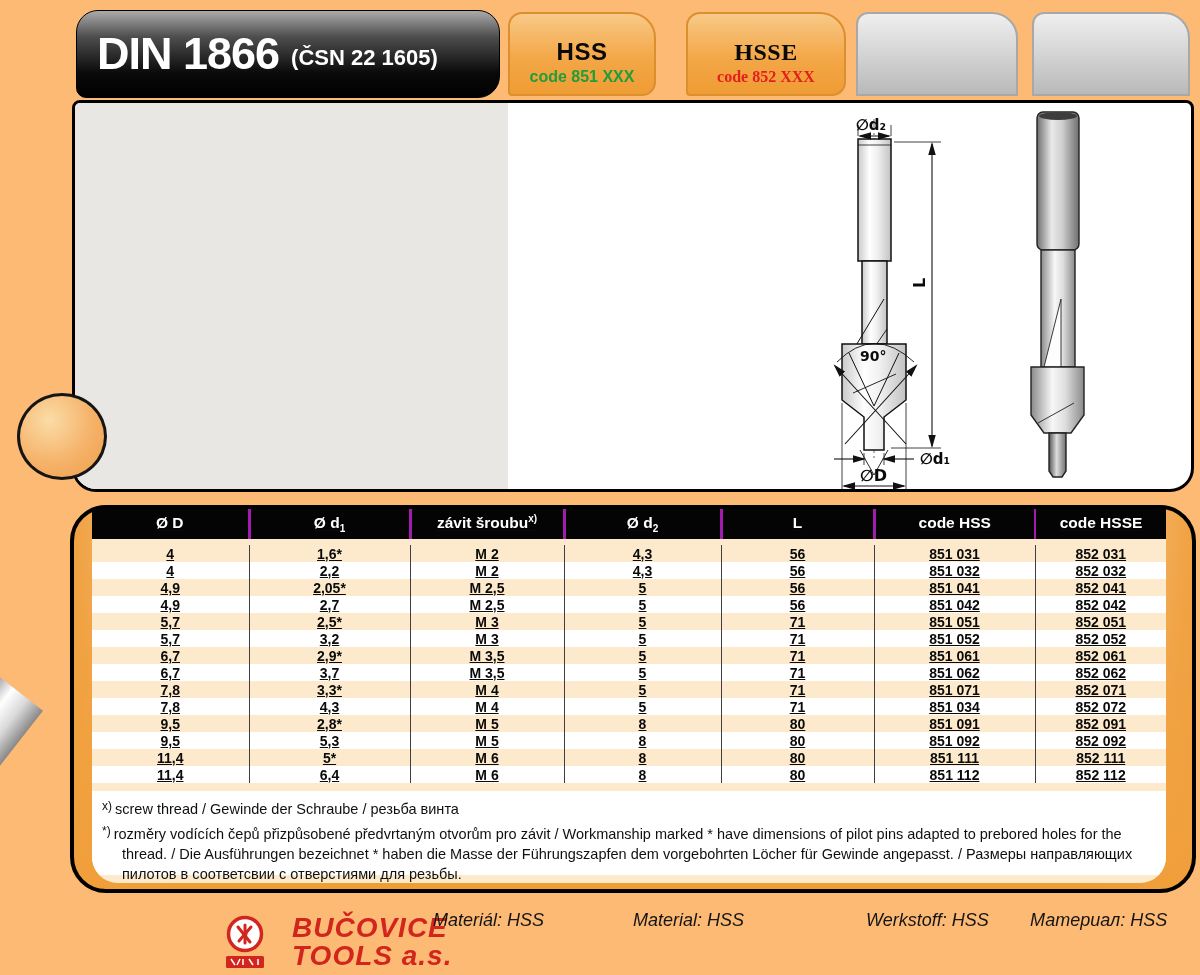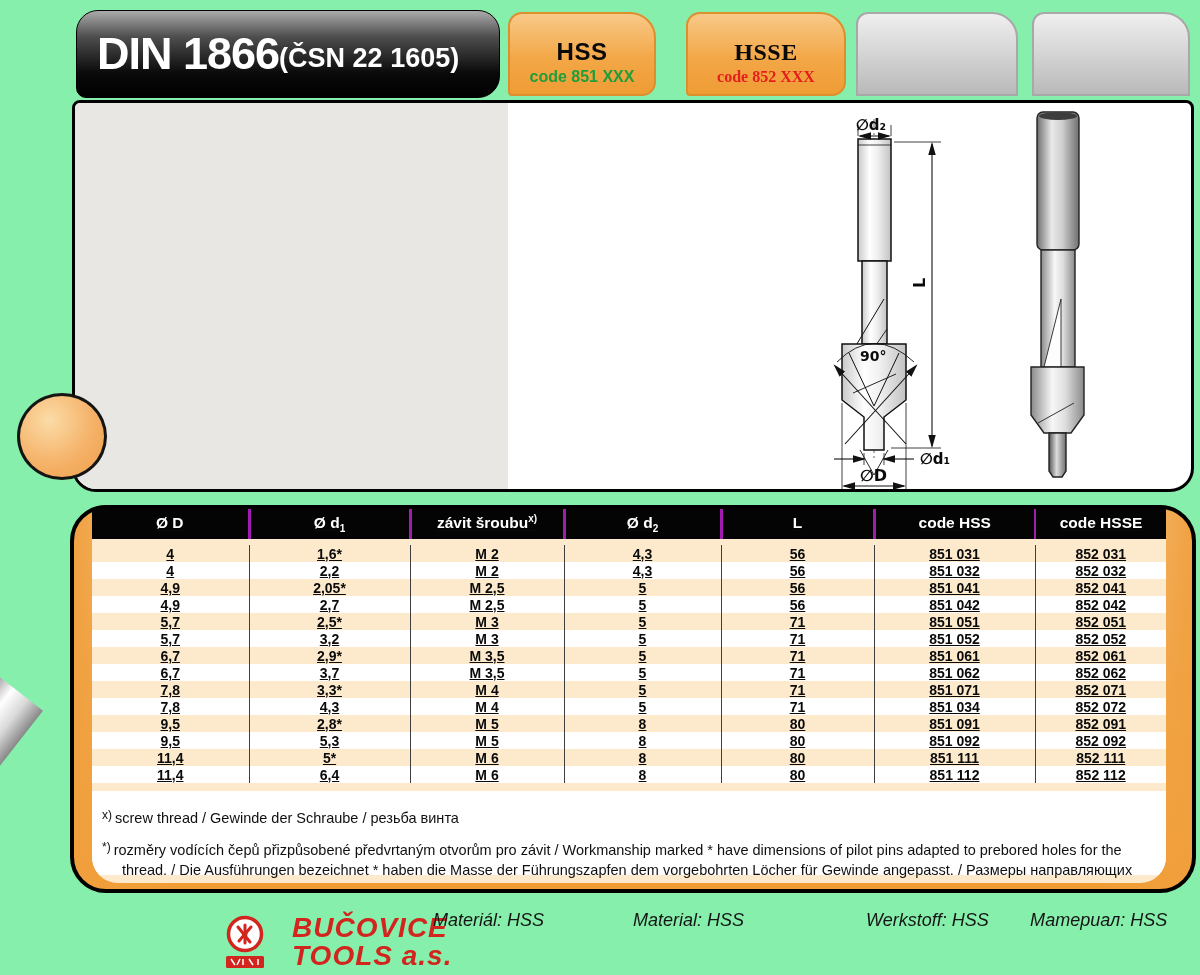--- a/index.html
+++ b/index.html
@@ -1,29 +1,29 @@
 <!DOCTYPE html>
 <html><head>
 <meta charset="utf-8">
 <style>
   html,body{margin:0;padding:0;background:#fff;}
-  .page{position:relative;width:1200px;height:975px;background:#86efac;overflow:hidden;
+  .page{position:relative;width:1200px;height:975px;background:#fdba74;overflow:hidden;
         font-family:"Liberation Sans",sans-serif;color:#0a0a0a;}
   .drill{position:absolute;left:-78px;top:688px;width:170px;height:620px;
     transform:rotate(38deg);transform-origin:85px 20px;z-index:0;
     display:flex;flex-direction:column;align-items:center;}
   .d-rod{width:60px;height:200px;background:linear-gradient(90deg,#8f8f8f,#fff 38%,#d9d9d9 68%,#888);}
 
   
   .din-box{position:absolute;left:76px;top:10px;width:424px;height:88px;
     border-radius:22px 22px 22px 10px;border:1px solid #000;box-sizing:border-box;
     background:linear-gradient(180deg,#ababab 0%,#4e4e4e 30%,#0a0a0a 72%,#000 100%);
     display:flex;align-items:center;padding-left:20px;z-index:2;}
   .din-title{color:#fff;font-weight:700;font-size:45px;letter-spacing:-1px;}
-  .din-sub{color:#fff;font-weight:700;font-size:27px;margin-top:8px;}
+  .din-sub{color:#fff;font-weight:700;font-size:22px;margin-left:12px;margin-top:8px;}
 
   .badge{position:absolute;top:12px;height:84px;box-sizing:border-box;z-index:2;
     display:flex;flex-direction:column;align-items:center;justify-content:center;gap:2px;}
   .badge.orange{background:linear-gradient(180deg,#f8c988 0%,#f3a747 55%,#ef9c34 100%);
     border:2px solid #dd8f2e;border-radius:14px 26px 14px 4px;}
   .badge.gray{background:linear-gradient(180deg,#efefef 0%,#b9b9b9 100%);
     border:2px solid #a8a8a8;border-radius:12px 26px 0 0;}
   .badge-label{font-weight:700;font-size:24px;color:#0a0a0a;letter-spacing:.5px;margin-top:16px;}
   .badge-code{font-weight:700;font-size:16px;}
   .b-hss{left:508px;width:148px;}
@@ -62,21 +62,21 @@
   .hsup{font-size:10px;vertical-align:super;}
   table.dim tbody td{height:17px;font-weight:700;font-size:14px;text-align:center;
     vertical-align:middle;padding:0;line-height:1;}
   table.dim tbody td + td{border-left:1px solid #3f3f3f;}
   table.dim tbody tr:nth-child(odd){background:#fdeacc;}
   table.dim tbody tr:nth-child(even){background:#fff;}
   table.dim tbody tr:first-child td{border-top:6px solid #fdeacc;}
 
   .footnotes{background:#fff;margin-top:8px;height:84px;box-sizing:border-box;
     padding:5px 12px 4px 10px;font-size:14.5px;line-height:20px;color:#101010;}
-  .note{padding-left:20px;text-indent:-20px;margin-bottom:2px;margin-top:9px;}
+  .note{padding-left:20px;text-indent:-20px;margin-bottom:2px;}
   .fmark{font-size:12px;vertical-align:4px;margin-right:3px;}
 
   
   .footer{position:absolute;left:0;top:898px;width:1200px;height:77px;z-index:3;}
   .logo{position:absolute;left:222px;top:16px;display:flex;gap:24px;font-style:italic;}
   .logo-text{color:#d2251e;font-weight:700;font-size:28px;line-height:28px;letter-spacing:1px;}
   .material{position:absolute;top:12px;font-style:italic;font-size:18px;color:#151515;}
   .m0{left:433px}.m1{left:633px}.m2{left:866px}.m3{left:1030px}
 </style>
 </head>

